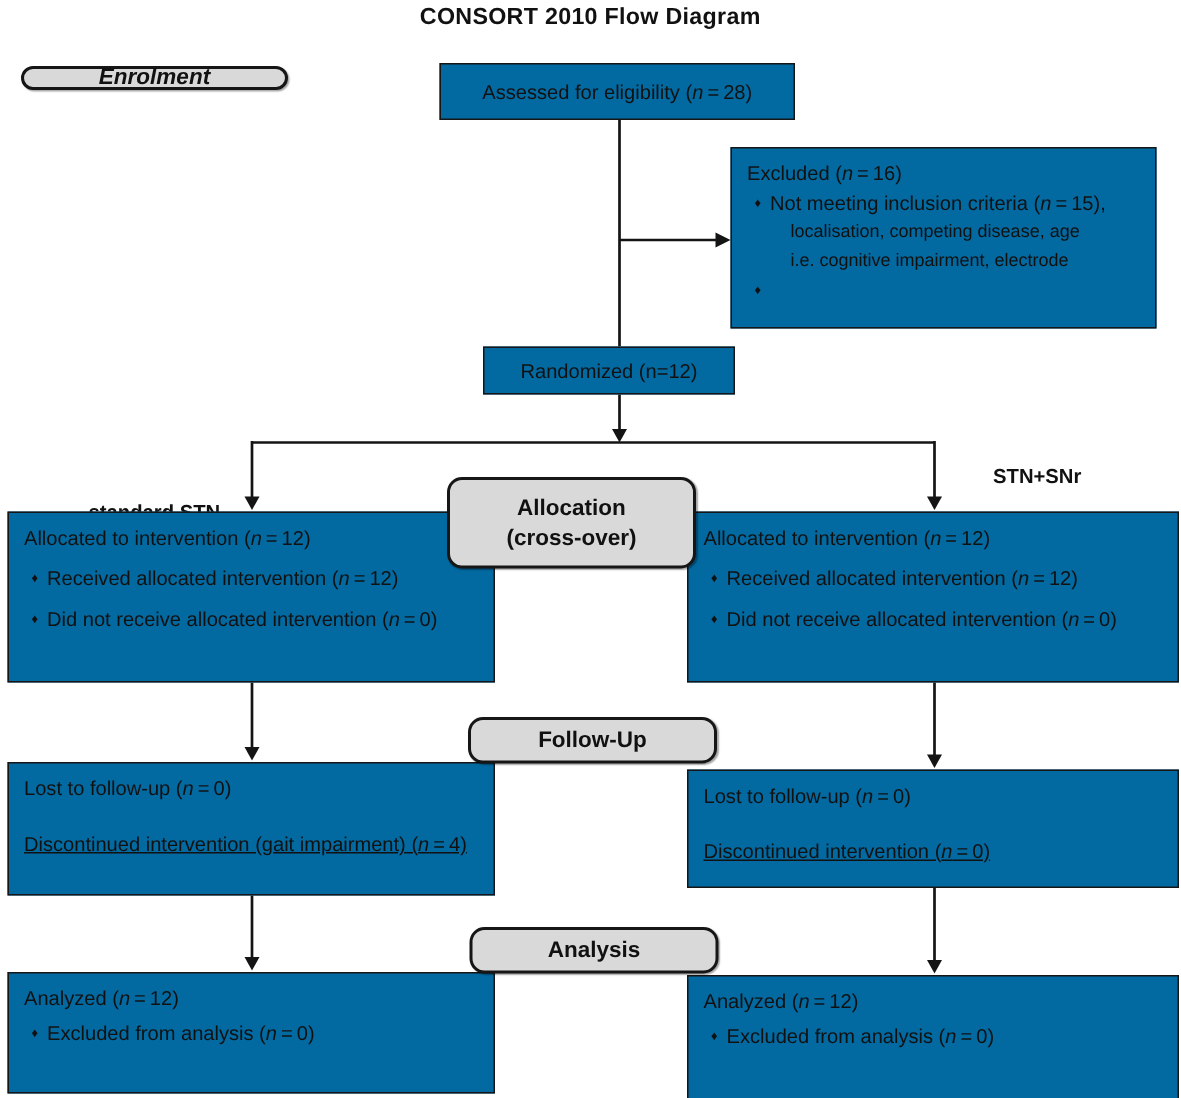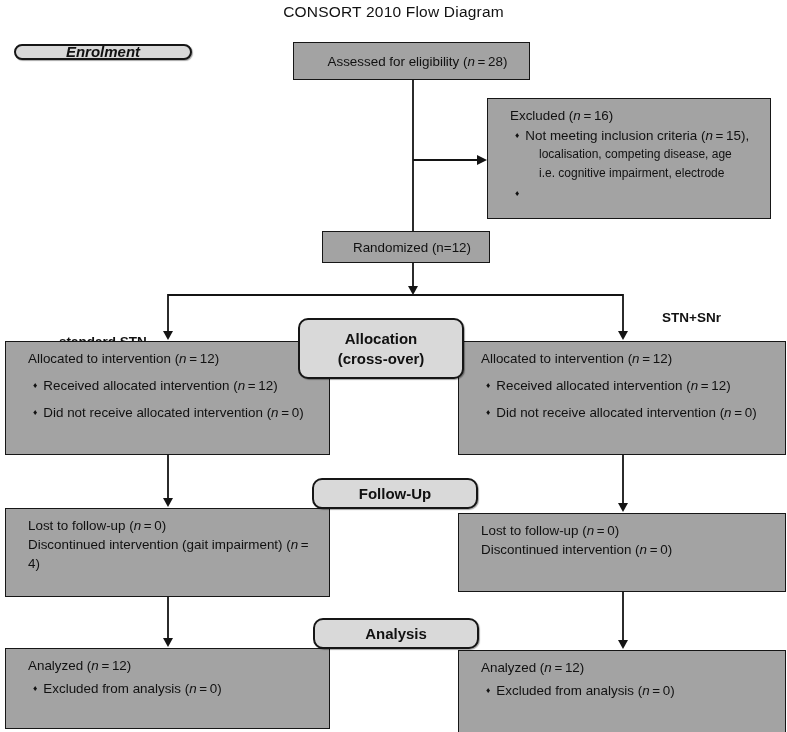--- a/index.html
+++ b/index.html
@@ -2,45 +2,45 @@
 <html style="--header-fill: #d9d9d9; --line: #141414;"><head>
 <meta charset="utf-8">
 <style>
   html,body{margin:0;padding:0;background:#fff;}
   .stage{
     position:relative;width:787px;height:732px;background:#fff;
     font-family:"Liberation Sans",sans-serif;color:#111;overflow:hidden;
   }
   .flow-title{
     position:absolute;top:3px;left:0;width:100%;text-align:center;
-    font-size:15.5px;font-weight:normal;letter-spacing:.2px;
+    font-size:15.5px;font-weight:bold;letter-spacing:.2px;
   }
   svg.connectors{position:absolute;top:0;left:0;z-index:0;}
   svg.connectors line{stroke:var(--line,#111);stroke-width:1.8;}
   svg.connectors polygon{fill:var(--line,#111);stroke:none;}
   .box{
-    position:absolute;background:#a3a3a3;border:1.5px solid #161616;
-    font-size:13.4px;line-height:19px;z-index:1;box-sizing:border-box;padding-left:12px;
+    position:absolute;background:#0369a1;border:1.5px solid #161616;
+    font-size:13.4px;line-height:19px;z-index:1;box-sizing:border-box;
   }
   .box.center{display:flex;align-items:center;justify-content:center;text-align:center;}
   .box .pad{padding:7px 10px 0 10px;}
   .hdr{
     position:absolute;background:var(--header-fill,#d9d9d9);
     border:2.2px solid #161616;border-radius:10px;z-index:2;
     display:flex;flex-direction:column;align-items:center;justify-content:center;
     font-weight:bold;font-size:15px;line-height:20px;text-align:center;
     box-shadow:1px 1px 1px rgba(0,0,0,.35);box-sizing:border-box;
   }
   .arm-label{position:absolute;font-weight:bold;font-size:13.5px;z-index:1;}
   .bullet-row{display:flex;margin-top:8px;}
   .bullet-row .diamond{
     flex:0 0 auto;font-size:8.5px;line-height:19px;padding:0 6px 0 5px;
   }
   .note{font-size:12px;line-height:18.5px;margin-left:29px;}
-  .para2{}
+  .para2{margin-top:18px;text-decoration:underline;}
   .tight{margin-top:4px;}
   i{font-style:italic;}
 </style>
 </head>
 <body>
 
 <div class="stage">
 
   <div class="flow-title">CONSORT 2010 Flow Diagram</div>
 

